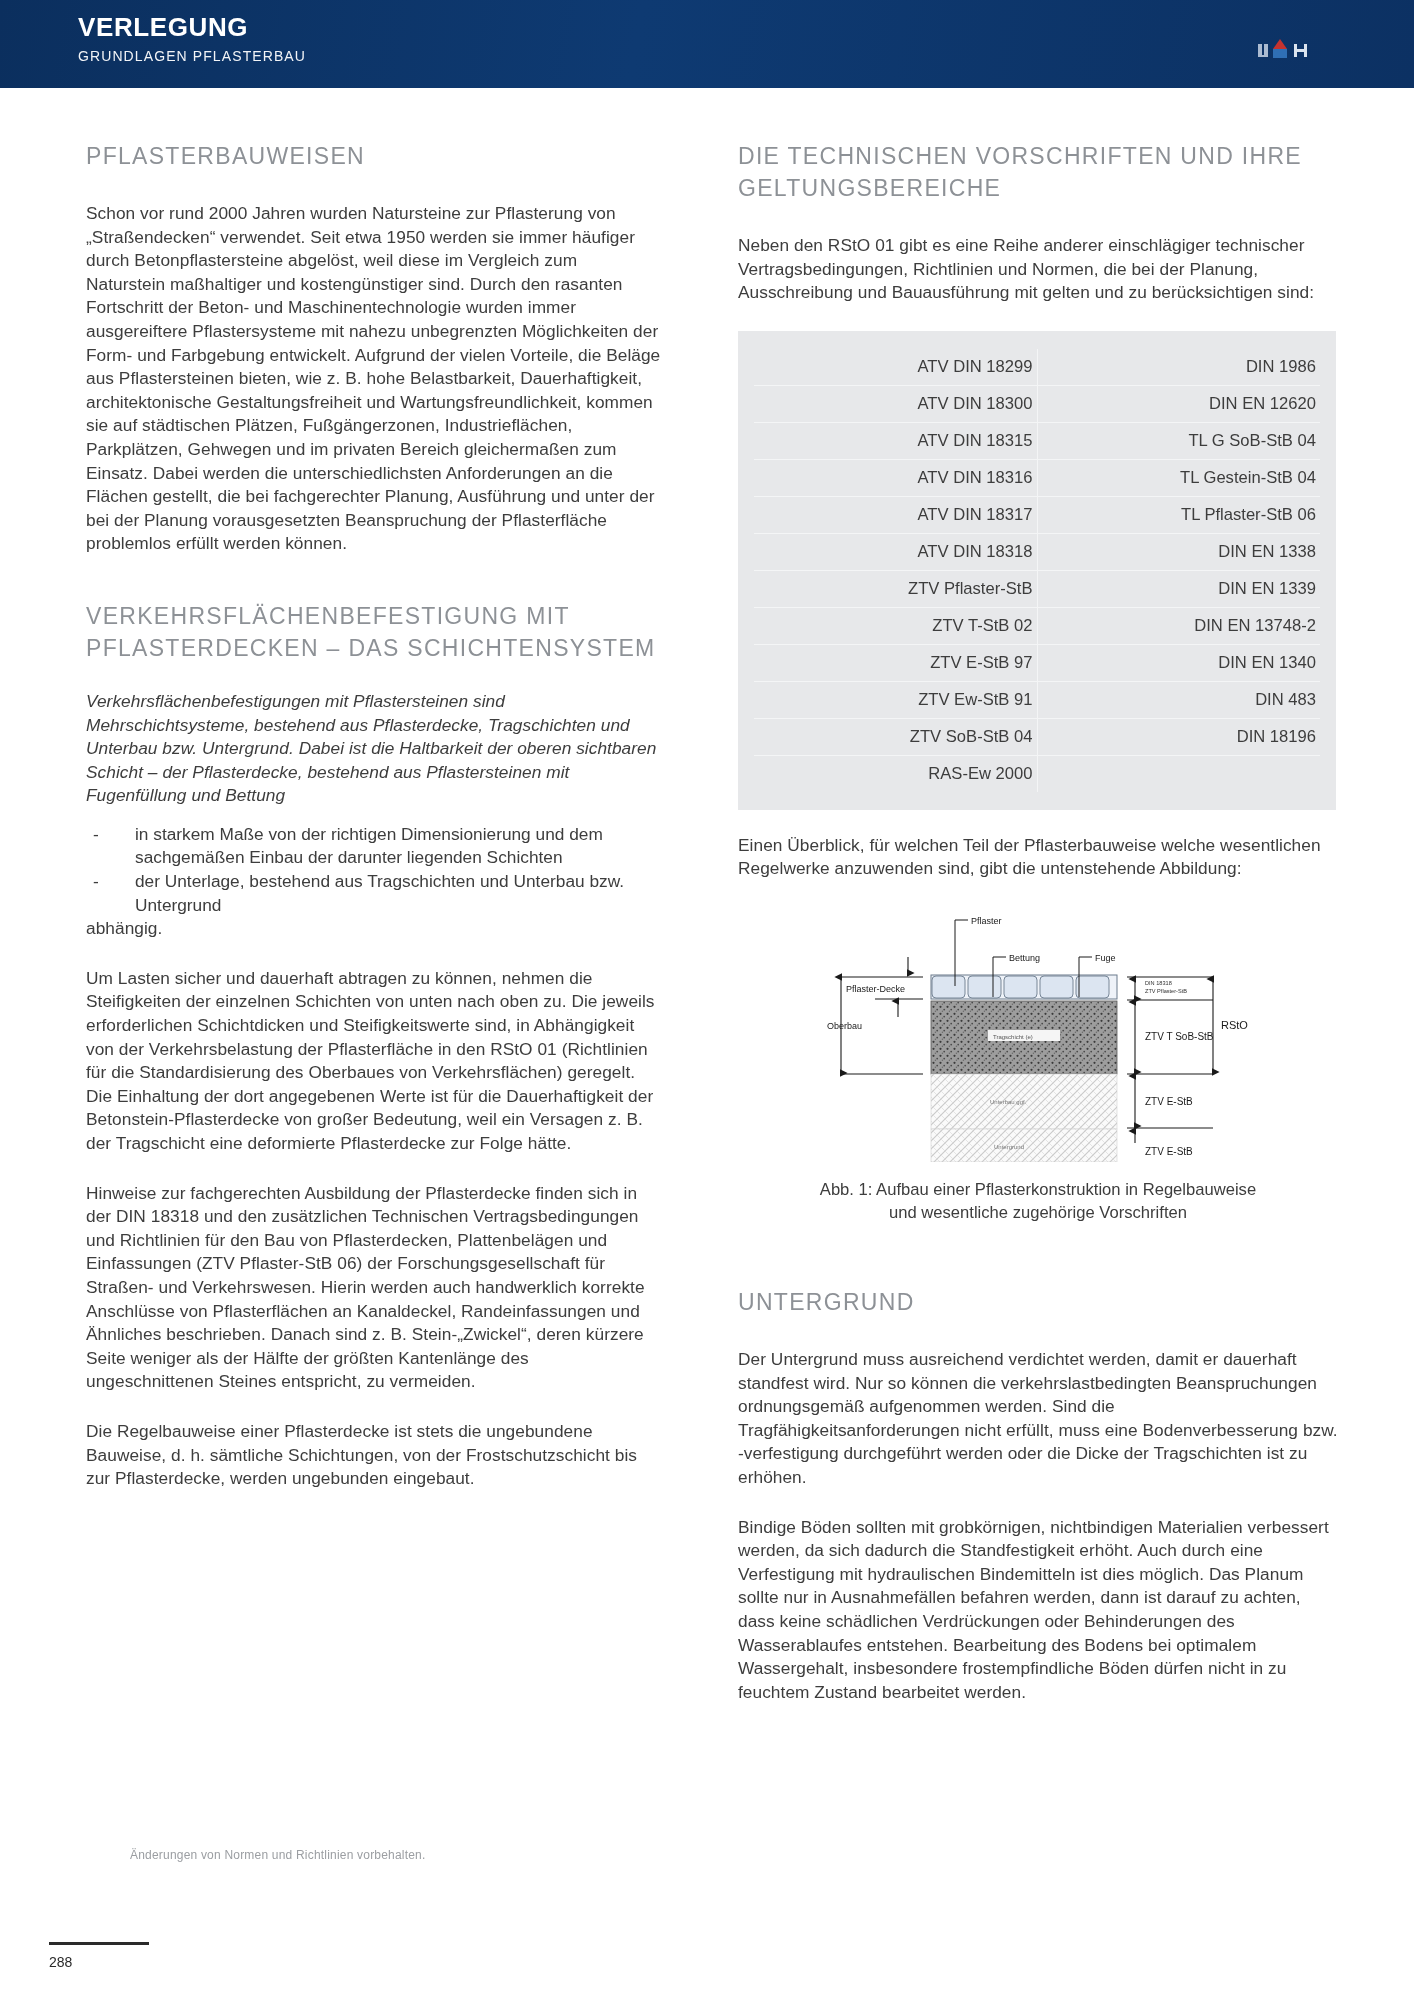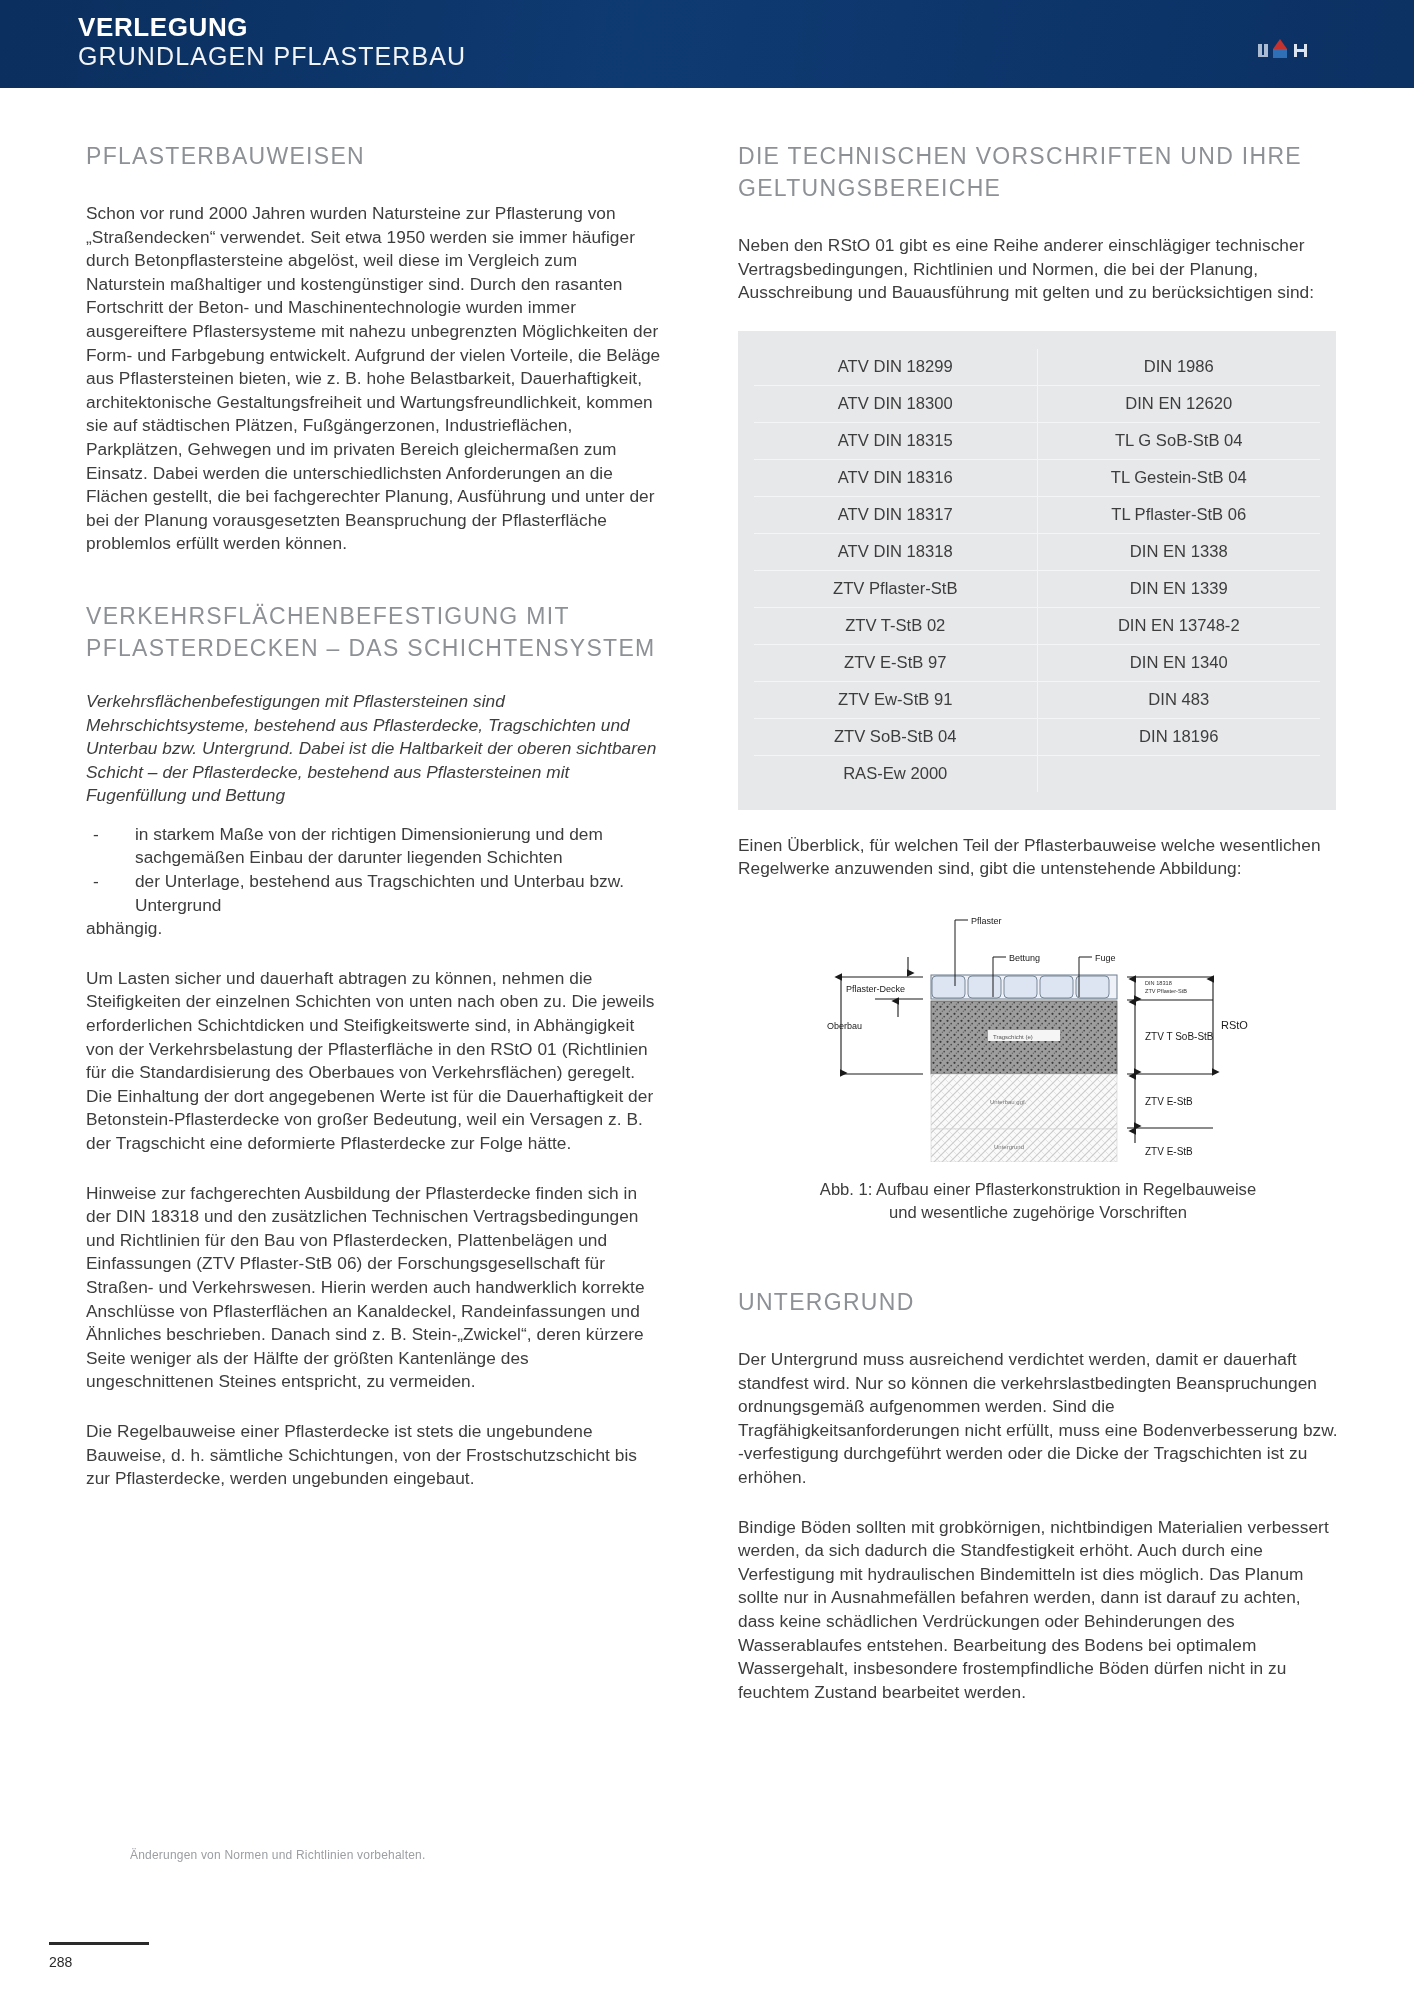--- a/index.html
+++ b/index.html
@@ -26,21 +26,21 @@
     color:#ffffff;
   }
   .header-title{
     font-size:26px;
     font-weight:bold;
     letter-spacing:0.6px;
     line-height:30px;
     font-family:"Liberation Sans", sans-serif;
   }
   .header-subtitle{
-    font-size:25px;
+    font-size:14px;
     font-weight:normal;
     letter-spacing:1.1px;
     line-height:28px;
     color:#f2f4f7;
   }
   .header-logo{
     position:absolute;
     right:104px; top:36px;
     width:56px; height:26px;
   }
@@ -97,21 +97,21 @@
     padding:18px 16px;
     width:566px;
   }
   .std-table table{
     border-collapse:collapse;
     width:100%;
   }
   .std-table td{
     font-size:16.6px;
     color:#3d3d3d;
-    text-align:center;
+    text-align:right;
     padding:8px 4px 8px 4px;
     border-bottom:1.4px solid #f4f5f6;
     width:50%;
   }
   .std-table td.left-cell{ border-right:1.4px solid #f4f5f6; }
   .std-table tr:last-child td{ border-bottom:none; }
 
   
   .figure-wrap{
     margin-top:26px;

